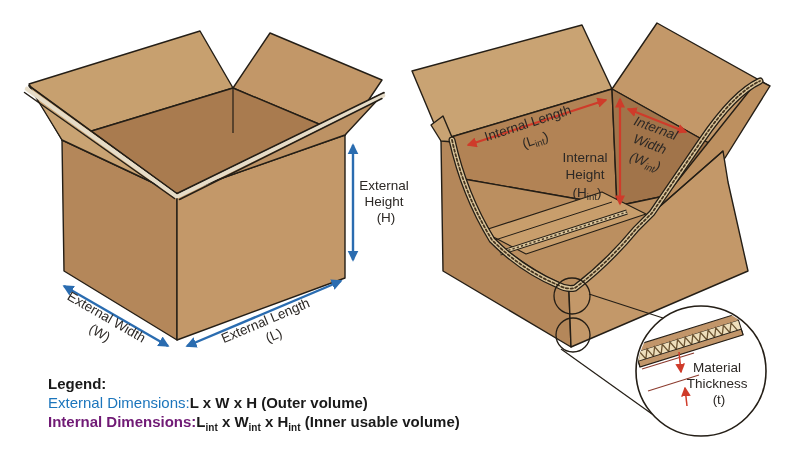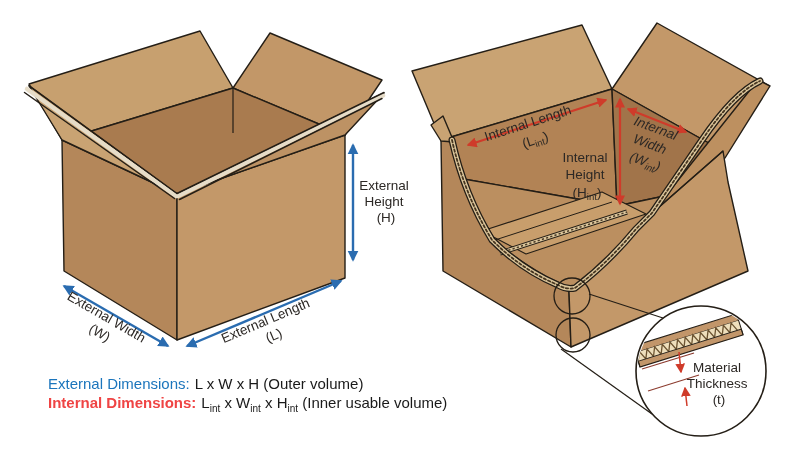--- a/index.html
+++ b/index.html
@@ -6,23 +6,23 @@
   body{width:800px;height:450px;overflow:hidden;position:relative;
        font-family:"Liberation Sans",sans-serif;}
   .stage{position:absolute;left:0;top:0;width:800px;height:450px;}
   svg{position:absolute;left:0;top:0;}
   svg text{fill:#2c2825;font-family:"Liberation Sans",sans-serif;font-size:13.5px;}
   svg .sub{font-size:9.5px;}
   .legend{position:absolute;left:48px;top:374px;font-size:15px;line-height:19px;
           color:#1a1a1a;white-space:nowrap;}
   .legend .lg-title{font-weight:bold;}
   .legend .lg-ext{font-weight:normal;color:#1b75bc;}
-  .legend .lg-int{font-weight:bold;color:#ef4444;}
+  .legend .lg-int{font-weight:bold;color:#701a75;}
   .legend sub{font-size:10px;}
-  .legend .formula{margin-left:5px;}
+  .legend .formula{font-weight:bold;}
 </style>
 </head>
 <body>
 
 <div class="stage">
 <svg width="800" height="450" viewBox="0 0 800 450">
   <defs>
     <marker id="ab" viewBox="0 0 10 10" refX="8.5" refY="5" markerWidth="4.6" markerHeight="4.6" orient="auto-start-reverse">
       <path d="M0,0 L10,5 L0,10 Z" fill="#2a6cb0"></path>
     </marker>
@@ -156,20 +156,21 @@
     </g>
     <text x="719" y="372" text-anchor="middle">
       <tspan x="719" y="372">Material</tspan>
       <tspan x="719" y="388">Thickness</tspan>
       <tspan x="719" y="404">(t)</tspan>
     </text>
   </g>
 </svg>
 
 <div class="legend">
+  <div class="lg-title">Legend:</div>
   <div class="lg-line">
     <span class="lg-ext">External Dimensions:</span><span class="formula">L x W x H (Outer volume)</span>
   </div>
   <div class="lg-line">
     <span class="lg-int">Internal Dimensions:</span><span class="formula"><span>L</span><sub>int</sub><span> x W</span><sub>int</sub><span> x H</span><sub>int</sub><span> (Inner usable volume)</span></span>
   </div>
 </div>
 </div>
 
 </body></html>

